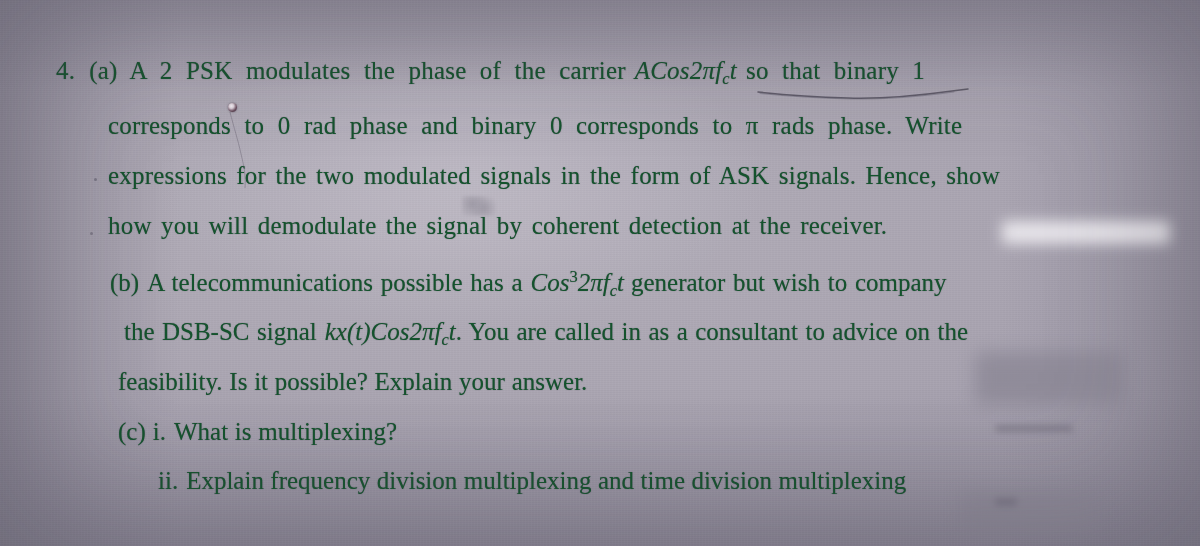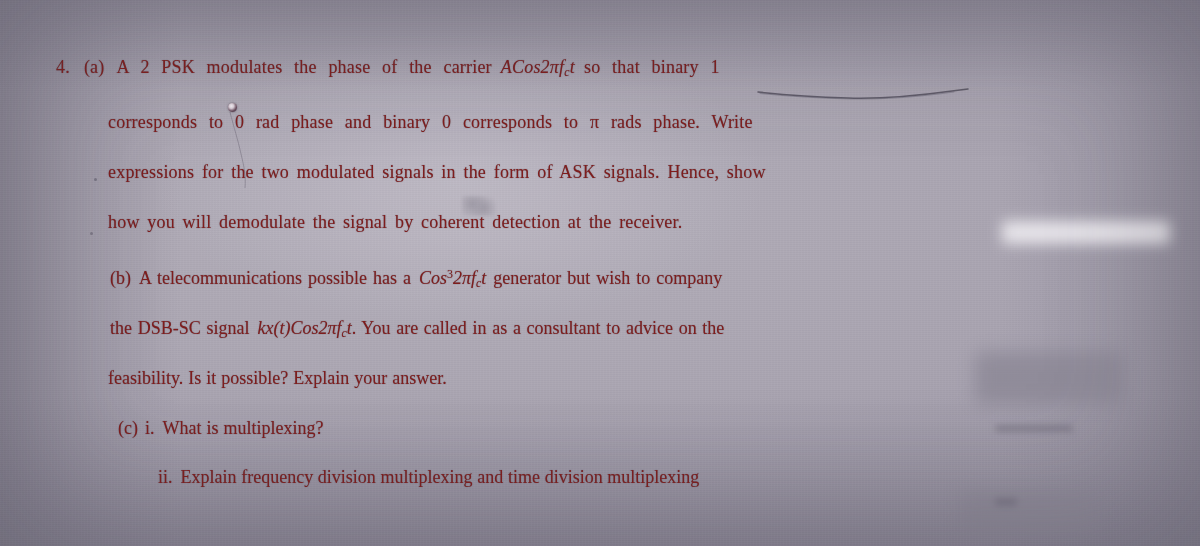--- a/index.html
+++ b/index.html
@@ -60,22 +60,22 @@
     opacity: 0.16;
     background-image:
       repeating-linear-gradient(0deg, rgba(255,255,255,0.12) 0px, rgba(255,255,255,0.12) 1px, rgba(0,0,0,0.06) 1px, rgba(0,0,0,0.06) 2px),
       repeating-linear-gradient(90deg, rgba(255,255,255,0.10) 0px, rgba(255,255,255,0.10) 1px, rgba(0,0,0,0.05) 1px, rgba(0,0,0,0.05) 3px);
     pointer-events: none;
   }
 
   
   .line {
     position: absolute;
-    color: #7f1d1d;
-    font-size: 18px;
+    color: #14532d;
+    font-size: 25px;
     line-height: 1.0;
     white-space: nowrap;
     text-shadow: 0 0 1.1px rgba(50,48,60,0.55);
   }
   .line.justified { letter-spacing: 0.2px; }
   .wsp { display: inline-block; }
   .math {
     font-style: italic;
     font-family: "Liberation Serif", "DejaVu Serif", serif;
   }
@@ -89,21 +89,21 @@
     vertical-align: 0.52em;
     font-style: normal;
   }
 
   
   #l1 { word-spacing: 7px; }
   #l2 { word-spacing: 7px; }
   #l3 { word-spacing: 3px; }
   #l4 { word-spacing: 3px; }
   #l5 { word-spacing: 1.5px; }
-  #l6 { word-spacing: 1.2px; }
+  #l6 { word-spacing: 1.2px; margin-left: 14px; }
   #l7 { word-spacing: 0.5px; }
   #l8 { word-spacing: 0.5px; }
   #l9 { word-spacing: 0.2px; text-align: right; }
 
   
   .underline-ink {
     position: absolute;
     pointer-events: none;
   }
 
@@ -187,21 +187,21 @@
   <div class="line justified" id="l3" style="left:108px; top:163px;">expressions for the two modulated signals in the form of ASK signals. Hence, show</div>
 
   <div class="line" id="l5" style="left:110px; top:269px;">
     <span>(b)</span><span class="wsp" style="width:8px"></span><span>A telecommunications possible has a</span><span class="wsp" style="width:8px"></span><span class="math"><span>Cos</span><sup>3</sup><span>2πf</span><sub>c</sub><span>t</span></span><span class="wsp" style="width:7px"></span><span>generator but wish to company</span>
   </div>
 
   <div class="line" id="l6" style="left:110px; top:319px;">
     <span>the DSB-SC signal</span><span class="wsp" style="width:8px"></span><span class="math"><span>kx(t)Cos2πf</span><sub>c</sub><span>t</span></span><span>. You are called in as a consultant to advice on the</span>
   </div>
 
-  <div class="line" id="l7" style="left:108px; top:369px;">feasibility. Is it possible? Explain your answer.</div>
+  <div class="line" id="l7" style="left:118px; top:369px;">feasibility. Is it possible? Explain your answer.</div>
 
   <div class="line" id="l8" style="left:118px; top:419px;">
     <span>(c)</span><span class="wsp" style="width:7px"></span><span>i.</span><span class="wsp" style="width:8px"></span><span>What is multiplexing?</span>
   </div>
 
   <div class="line" id="l9" style="left:158px; top:468px;">
     <span>ii.</span><span class="wsp" style="width:8px"></span><span>Explain frequency division multiplexing and time division multiplexing</span>
   </div>
 
   <div class="blur-white" style="left:1002px; top:221px; width:168px; height:23px;"></div>

